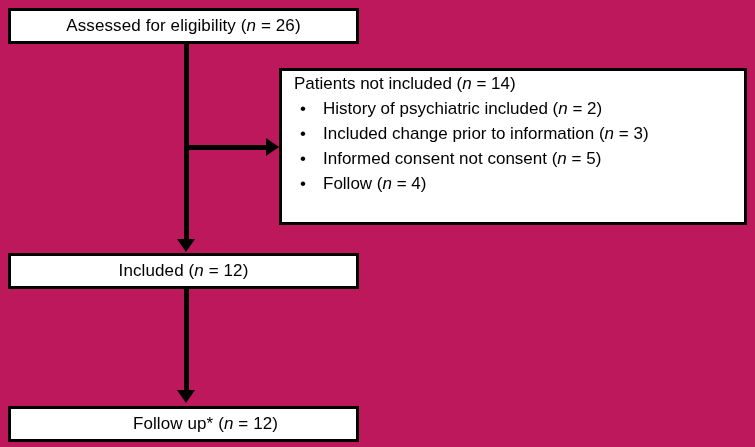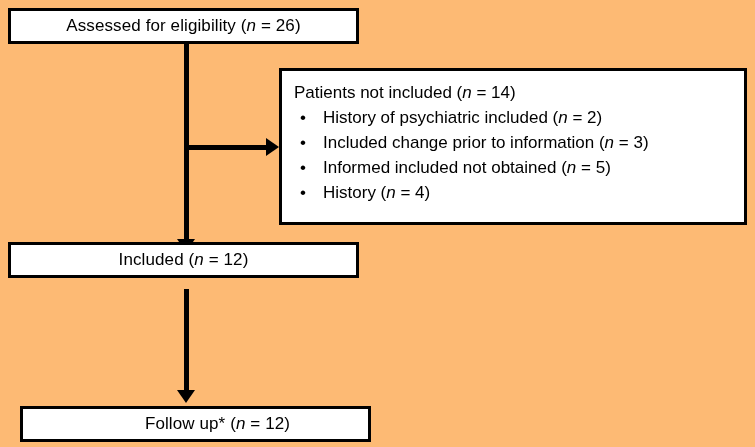--- a/index.html
+++ b/index.html
@@ -8,21 +8,21 @@
     background: #ffffff;
   }
   body {
     font-family: "Liberation Sans", sans-serif;
     color: #000000;
   }
   #canvas {
     position: relative;
     width: 755px;
     height: 447px;
-    background: #fdba74;
+    background: #be185d;
     overflow: hidden;
   }
 
   
   .node {
     position: absolute;
     box-sizing: border-box;
     border: 3px solid #000000;
     background: #ffffff;
   }
@@ -41,37 +41,37 @@
   .ital { font-style: italic; }
 
   #box-assessed {
     left: 8px;
     top: 8px;
     width: 351px;
     height: 36px;
   }
   #box-included {
     left: 8px;
-    top: 242px;
+    top: 253px;
     width: 351px;
     height: 36px;
   }
   #box-followup {
-    left: 20px;
+    left: 8px;
     top: 406px;
     width: 351px;
     height: 36px;
     padding-left: 44px;
   }
   #box-excluded {
     left: 279px;
     top: 68px;
     width: 468px;
     height: 157px;
-    padding: 9px 10px 8px 12px;
+    padding: 0 10px 8px 12px;
   }
 
   
   .excl-title {
     font-size: 17px;
     line-height: 25px;
     white-space: nowrap;
   }
   .excl-list {
     list-style: none;
@@ -150,24 +150,24 @@
     <div class="excl-title"><span>Patients not included (</span><span class="ital">n</span><span> = 14)</span></div>
 
     <ul class="excl-list">
       <li class="excl-item">
         <span class="excl-bullet">•</span><span>History of psychiatric included (</span><span class="ital">n</span><span> = 2)</span>
       </li>
       <li class="excl-item">
         <span class="excl-bullet">•</span><span>Included change prior to information (</span><span class="ital">n</span><span> = 3)</span>
       </li>
       <li class="excl-item">
-        <span class="excl-bullet">•</span><span>Informed included not obtained (</span><span class="ital">n</span><span> = 5)</span>
+        <span class="excl-bullet">•</span><span>Informed consent not consent (</span><span class="ital">n</span><span> = 5)</span>
       </li>
       <li class="excl-item">
-        <span class="excl-bullet">•</span><span>History (</span><span class="ital">n</span><span> = 4)</span>
+        <span class="excl-bullet">•</span><span>Follow (</span><span class="ital">n</span><span> = 4)</span>
       </li>
     </ul>
   </div>
 
   <div class="node node-center" id="box-included">
     <span class="node-text"><span>Included (</span><span class="ital">n</span><span> = 12)</span></span>
   </div>
 
   <div class="vline" id="conn-trunk-2"></div>
   <div class="arrow-down" id="conn-arrow-3"></div>

